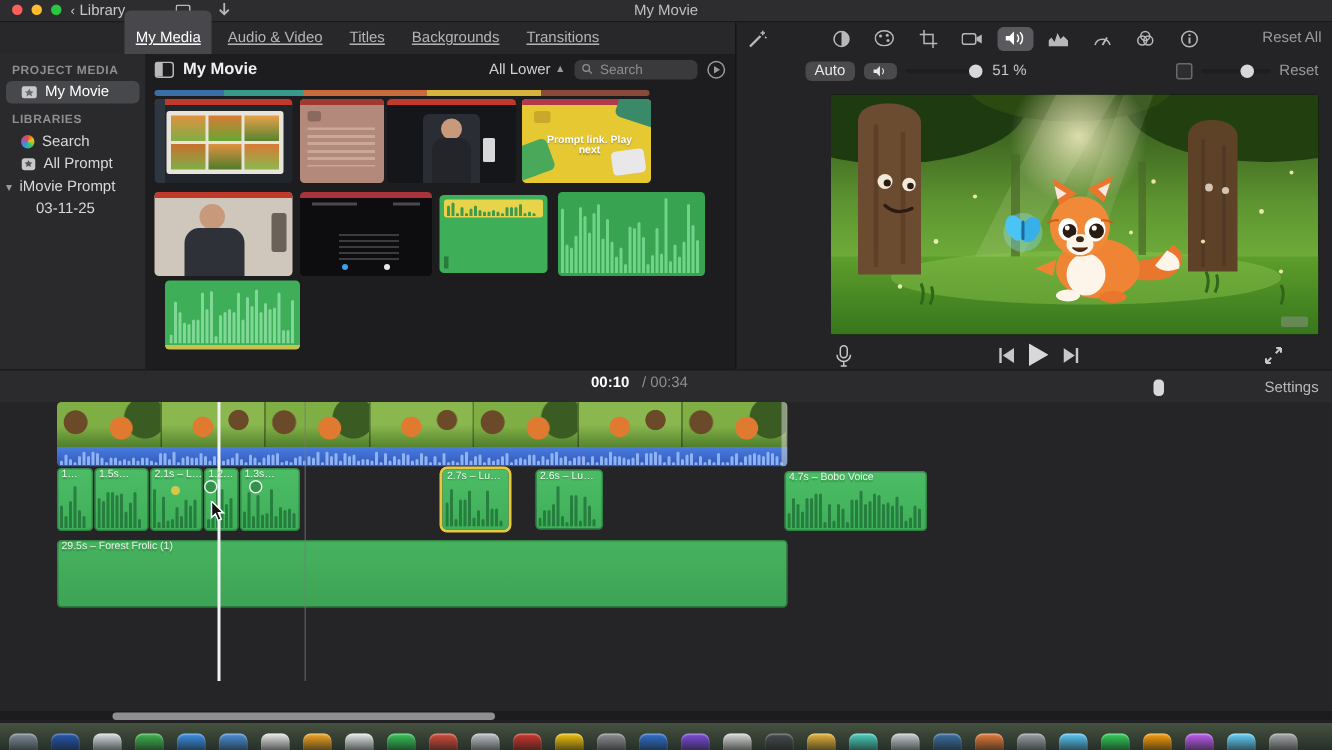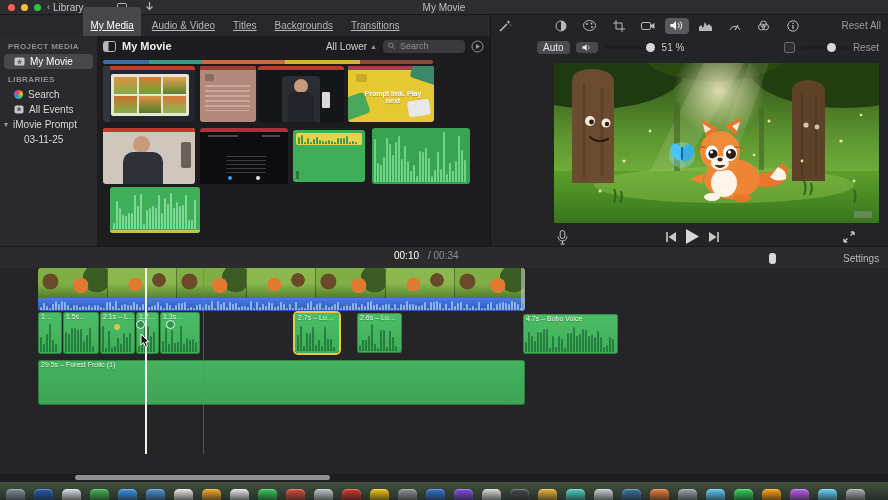--- a/index.html
+++ b/index.html
@@ -109,21 +109,21 @@
     <div class="side-head">LIBRARIES</div>
     <div class="side-item">
       <span style="width:9px;height:9px;border-radius:50%;background:conic-gradient(#e74c3c,#f1c40f,#2ecc71,#3498db,#9b59b6,#e74c3c)"></span>
       <span>Search</span>
     </div>
     <div class="side-item">
       <svg width="10" height="9" viewBox="0 0 10 9">
           <rect x="0.5" y="0.5" width="9" height="8" rx="2" fill="#c9c9cd"></rect>
           <path d="M5 1.6l.8 1.6 1.8.2-1.3 1.2.4 1.8L5 5.5 3.3 6.4l.4-1.8L2.4 3.4l1.8-.2z" fill="#55555a"></path>
         </svg>
-      <span>All Events</span>
+      <span>All Prompt</span>
     </div>
     <div class="side-item" style="padding-left:4px">
       <span style="color:#9a9a9e;font-size:8px">▾</span>
       <span>iMovie Prompt</span>
     </div>
     <div class="side-item" style="padding-left:24px">
       <span>03-11-25</span>
     </div>
   </div>
 
@@ -498,21 +498,21 @@
       </span>
       <span class="abs" style="left:352px;top:4px">
         <svg width="12" height="12" viewBox="0 0 12 12">
             <path d="M7.5 4.5L11 1M11 1H7.8M11 1v3.2M4.5 7.5L1 11M1 11h3.2M1 11V7.8" stroke="#c8c8ca" stroke-width="1.3" fill="none"></path>
           </svg>
       </span>
     </div>
   </div>
 
   <div class="abs" id="tl-head">
-    <span class="abs" style="left:394px;top:3px;color:#fff;font-weight:normal">00:10</span>
+    <span class="abs" style="left:394px;top:3px;color:#fff;font-weight:bold">00:10</span>
     <span class="abs" style="left:428px;top:3px;color:#8e8e93">/ 00:34</span>
     <span class="slider abs" style="left:737px;top:10px;width:70px;background:#454547"><span class="thumbb" style="left:32px;width:7px;height:11px;border-radius:3px;top:-4px"></span></span>
     <span class="abs" style="left:843px;top:6px;color:#b8b8bc">Settings</span>
   </div>
 
   <div class="abs" id="timeline">
 
     <div class="abs" style="left:38px;top:0;width:487px;height:43px;border-radius:3px;overflow:hidden">
       <div class="row" style="height:30px;align-items:stretch">
         <div class="frame"></div>

